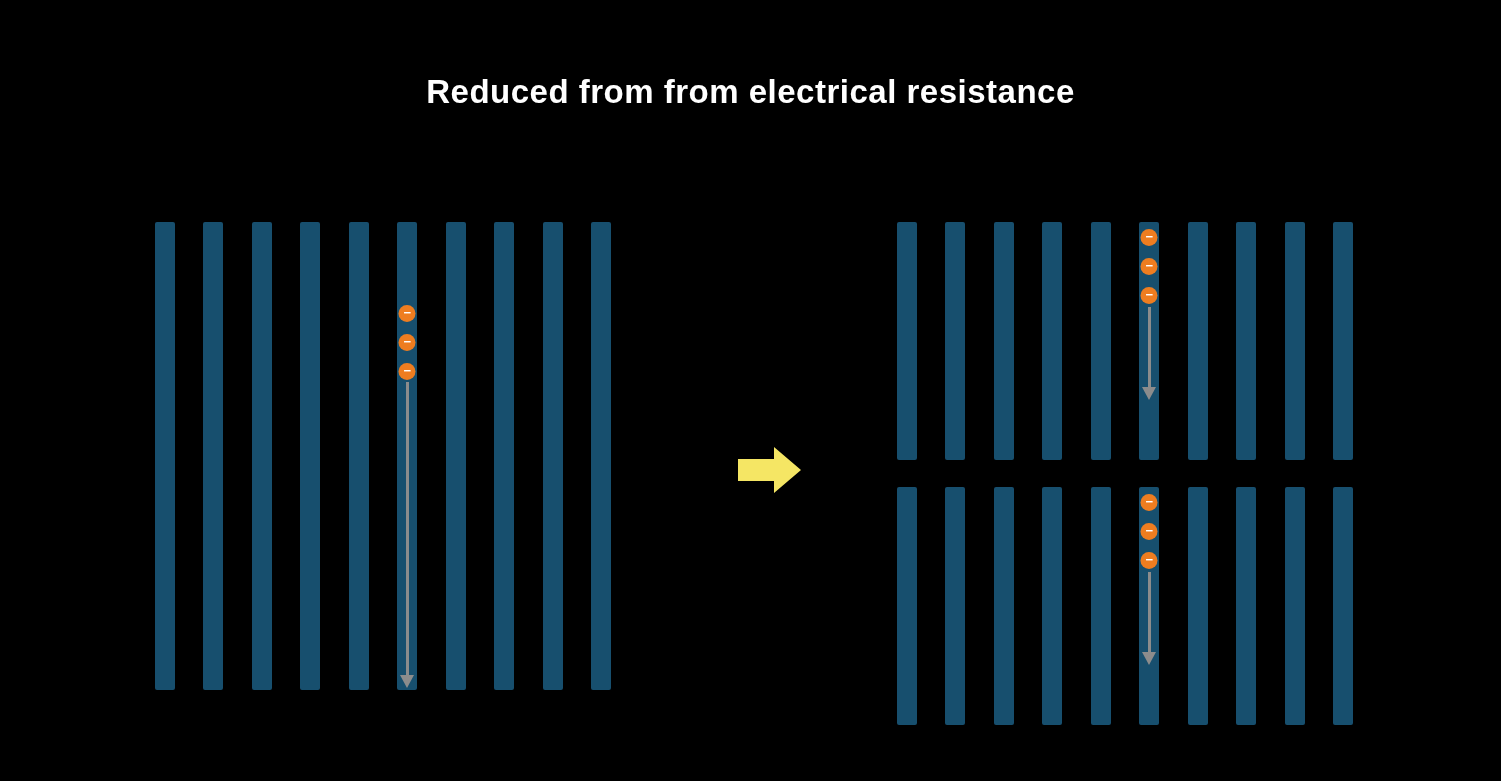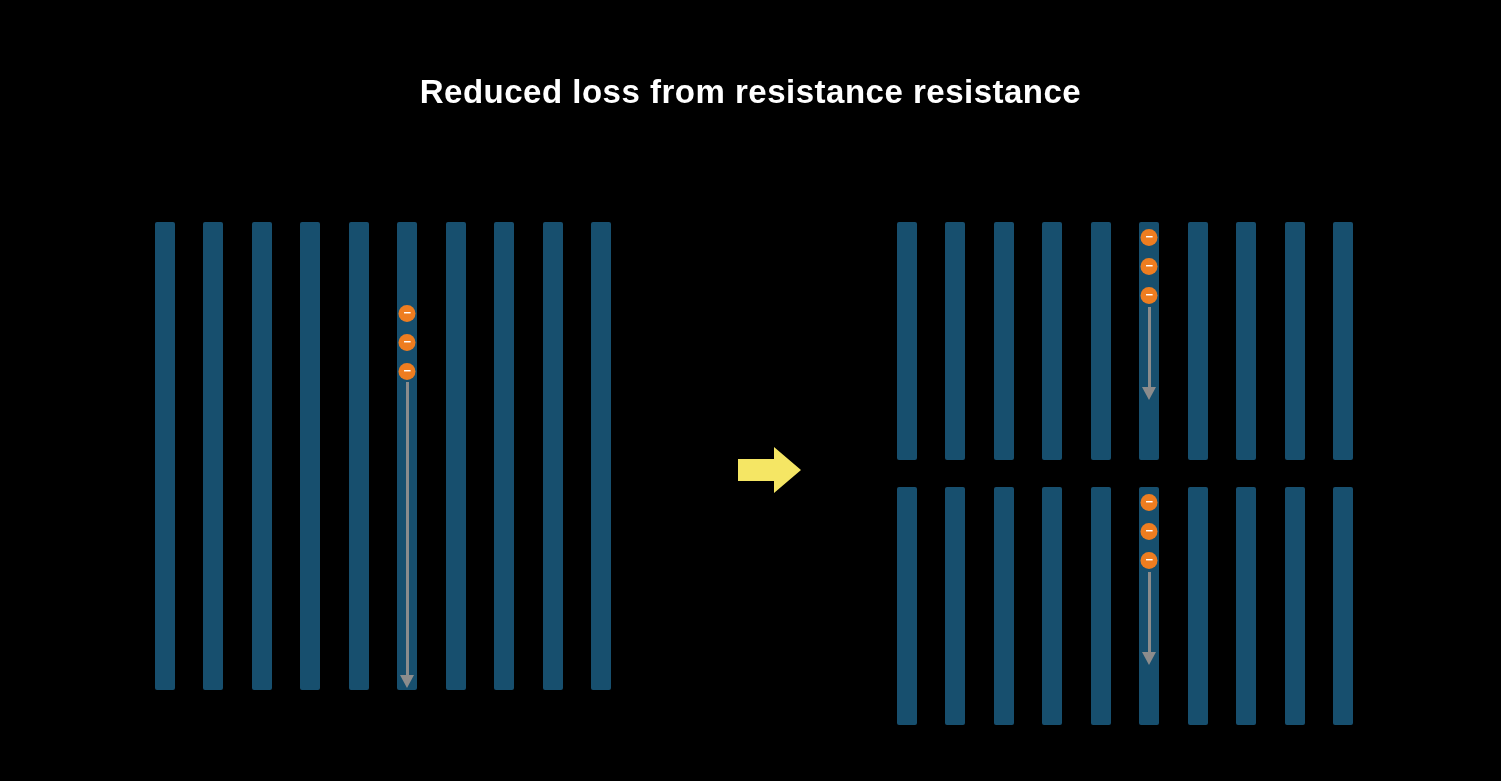--- a/index.html
+++ b/index.html
@@ -62,21 +62,21 @@
   }
 
   .transition-arrow {
     position: absolute; left: 738px; top: 447px;
     color: var(--transition-arrow, #f5e664);
   }
 </style>
 </head>
 <body>
 
-<h1 class="title">Reduced loss from resistance resistance</h1>
+<h1 class="title">Reduced from from electrical resistance</h1>
 
 <div id="group-left" class="bar-group">
     <div class="bar"></div>
     <div class="bar"></div>
     <div class="bar"></div>
     <div class="bar"></div>
     <div class="bar"></div>
     <div class="bar"></div>
     <div class="bar"></div>
     <div class="bar"></div>

